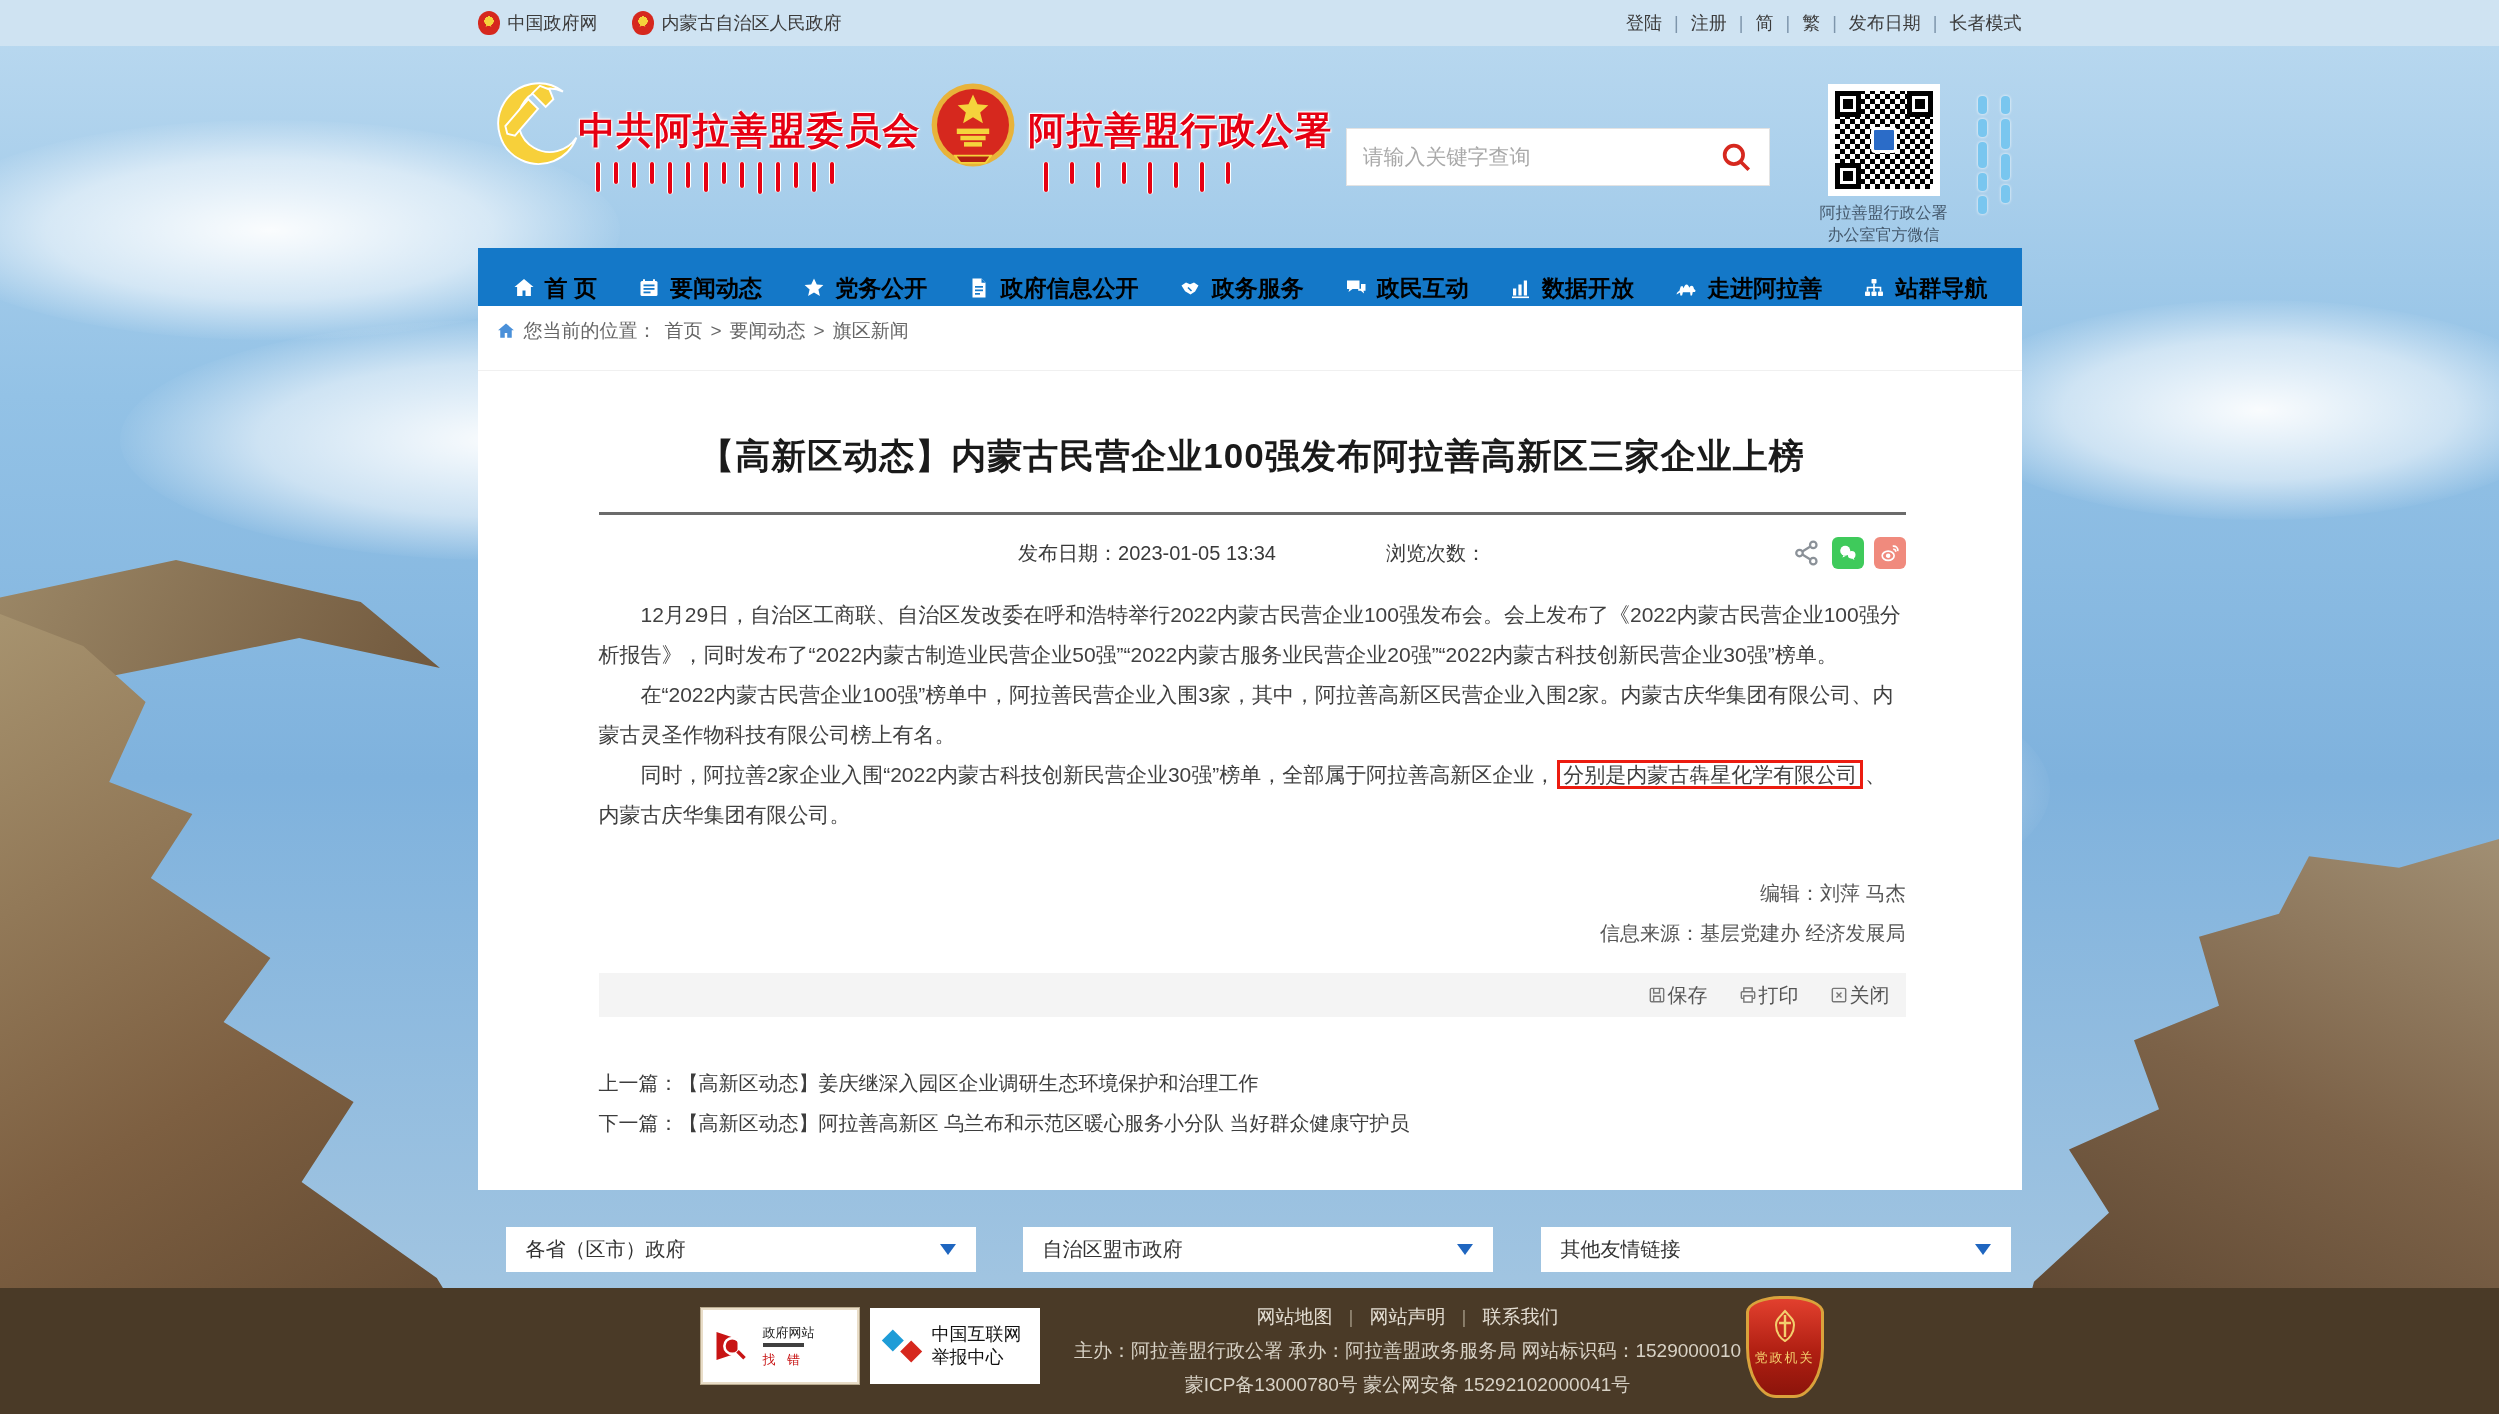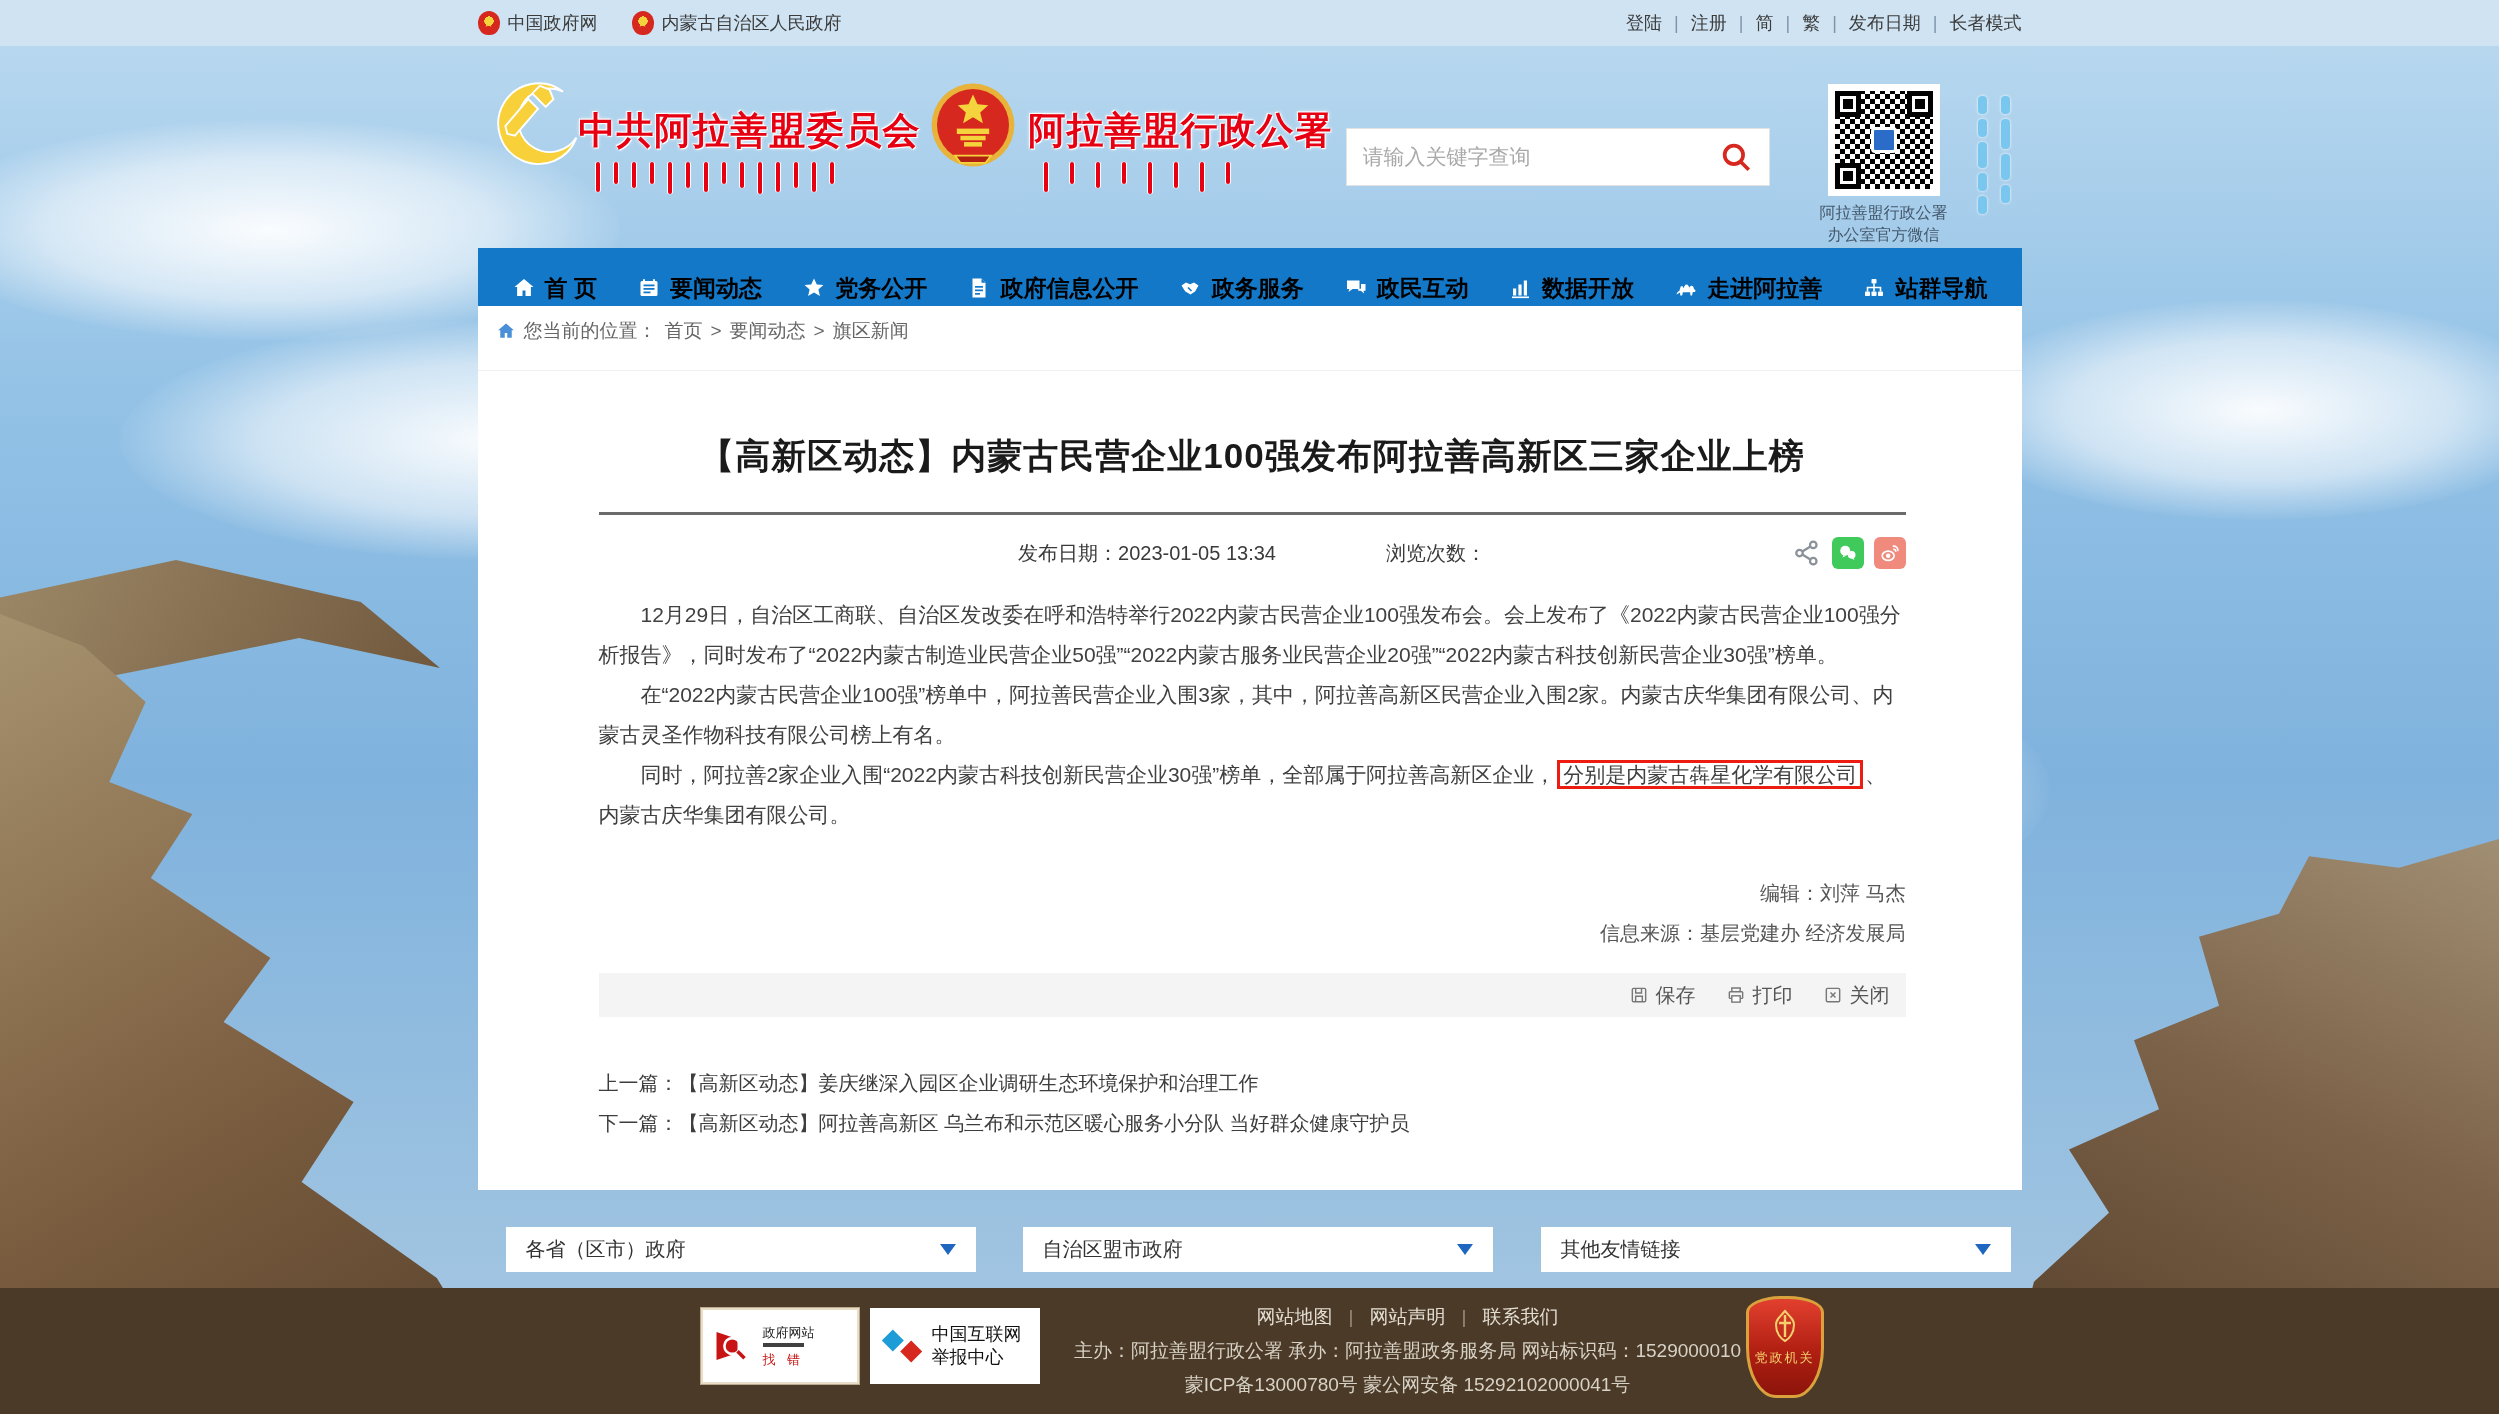--- a/index.html
+++ b/index.html
@@ -80,21 +80,21 @@
   .share{position:absolute;right:0;top:4px;display:flex;align-items:center;gap:10px;}
   .share .sq{width:32px;height:32px;border-radius:6px;display:flex;align-items:center;justify-content:center;cursor:pointer;}
   .sq-wechat{background:var(--wechat_green);}
   .sq-weibo{background:var(--weibo_red);}
   .share-plain{width:30px;height:30px;cursor:pointer;}
   .body-text{margin-top:22px;font-size:21px;line-height:40px;color:#404040;}
   .body-text p{text-indent:2em;}
   .hl-box{border:3px solid var(--annotation_red);padding:0 3px;margin:0 2px;}
   .byline{margin-top:38px;text-align:right;font-size:20px;color:#555;line-height:40px;}
   .action-bar{margin-top:20px;height:44px;background:#f4f4f4;display:flex;align-items:center;justify-content:flex-end;gap:30px;padding-right:16px;}
-  .act-btn{display:flex;align-items:center;gap:7px;font-size:20px;color:#555;background:none;border:none;cursor:pointer;font-family:inherit;}
+  .act-btn{display:flex;align-items:center;gap:1px;font-size:20px;color:#555;background:none;border:none;cursor:pointer;font-family:inherit;}
   .act-btn svg{width:20px;height:20px;}
   .pn{margin-top:46px;font-size:20px;color:#3d3d3d;line-height:40px;}
   .pn a{color:#3d3d3d;text-decoration:none;cursor:pointer;}
 
   
   .friend{position:absolute;top:1227px;left:50%;transform:translateX(-50%);width:1544px;z-index:5;}
   .drop{position:absolute;height:45px;width:470px;background:#fff;display:flex;align-items:center;justify-content:space-between;padding:0 20px;font-size:20px;color:#333;cursor:pointer;}
   .d1{left:28px;} .d2{left:545px;} .d3{left:1063px;}
   .tri{width:0;height:0;border-left:8px solid transparent;border-right:8px solid transparent;border-top:11px solid #1f66c0;}
 

